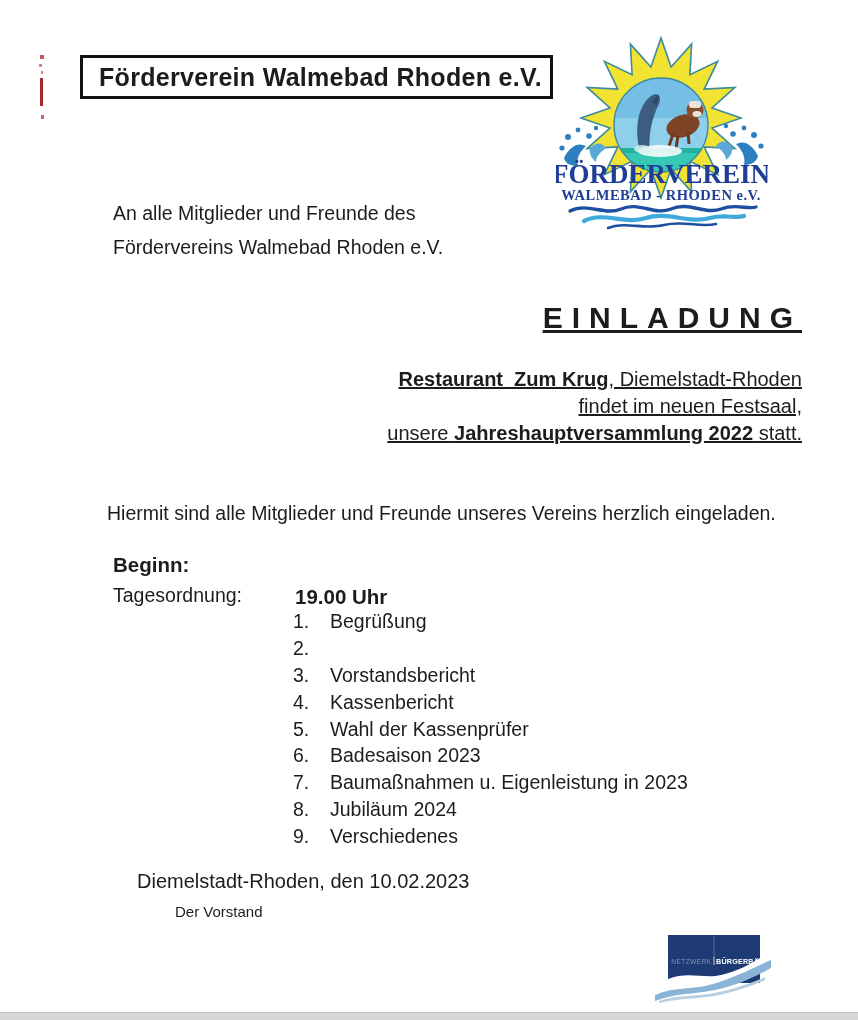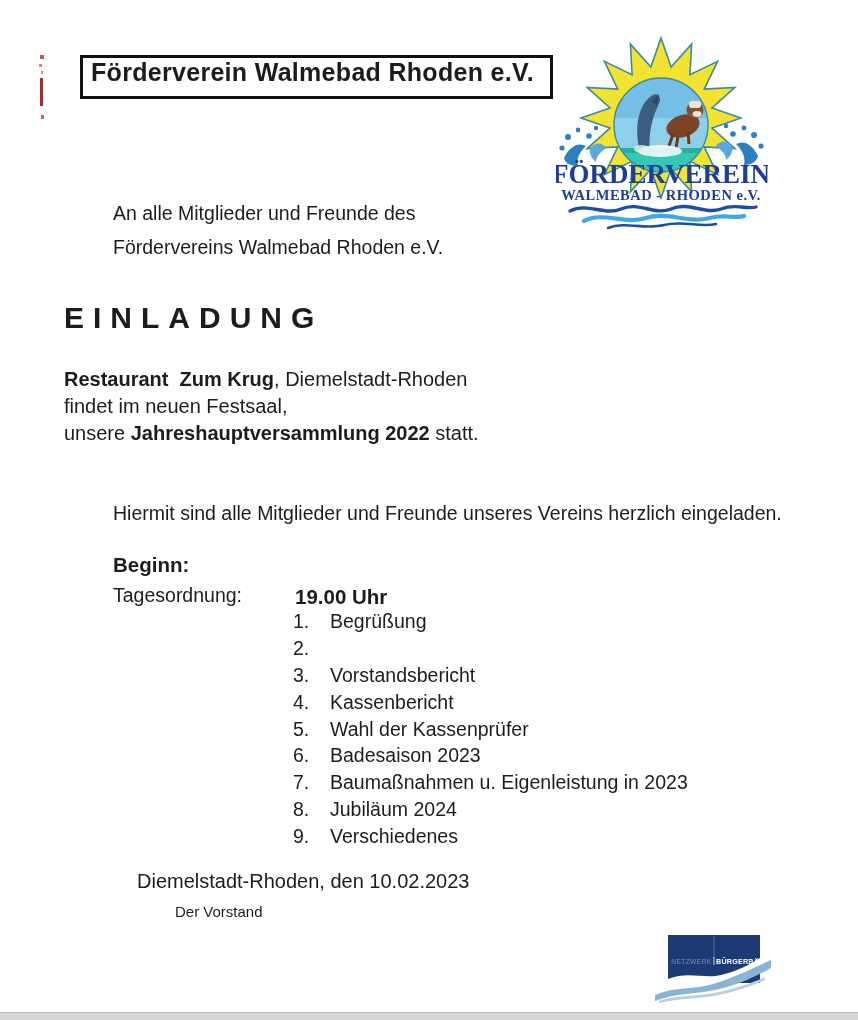--- a/index.html
+++ b/index.html
@@ -13,34 +13,34 @@
   .red-mark { position:absolute; left:38px; top:55px; width:8px; height:66px; }
   .red-mark .dot1 { position:absolute; left:2px; top:0; width:4px; height:4px; background:#b23030; opacity:.8; }
   .red-mark .dot2 { position:absolute; left:1px; top:9px; width:3px; height:3px; background:#c05050; opacity:.7; }
   .red-mark .dot3 { position:absolute; left:3px; top:16px; width:2px; height:3px; background:#b23030; opacity:.6; }
   .red-mark .bar  { position:absolute; left:2px; top:23px; width:3px; height:28px; background:#a82828; }
   .red-mark .dot4 { position:absolute; left:3px; top:60px; width:3px; height:4px; background:#b23030; opacity:.75; }
 
   
   .header-box {
     position:absolute; left:80px; top:55px; width:473px; height:44px;
-    border:3px solid #111; display:flex; padding-left:8px;
+    border:3px solid #111; display:flex; align-items:center; padding-left:16px;
     font-weight:bold; font-size:25px; letter-spacing:.3px; white-space:nowrap;
   }
 
   .club-logo { position:absolute; left:556px; top:30px; width:212px; height:200px; }
 
   .recipient { position:absolute; left:113px; top:196px; font-size:19.5px; line-height:34px; }
 
-  .center-col { position:absolute; left:64px; width:714px; text-align:left; }
+  .center-col { position:absolute; left:88px; width:714px; text-align:right;text-decoration:underline; }
   .title { top:301px; font-size:30px; font-weight:bold; letter-spacing:9px; }
   .event { top:366px; font-size:20px; line-height:27px; }
   .event b { white-space:pre-wrap; }
 
-  .invite-line { position:absolute; left:113px; top:502px; font-size:19.5px; }
+  .invite-line { position:absolute; left:107px; top:502px; font-size:19.5px; }
 
   .begin-label { position:absolute; left:113px; top:553px; font-size:20.5px; font-weight:bold; }
   .begin-time  { position:absolute; left:295px; top:585px; font-size:20.5px; font-weight:bold; }
   .agenda-label { position:absolute; left:113px; top:584px; font-size:19.5px; }
 
   .agenda { position:absolute; left:293px; top:610px; font-size:19.5px; }
   .agenda-row { display:flex; height:26.9px; align-items:flex-start; }
   .agenda-row .num { width:37px; }
 
   .place-date { position:absolute; left:113px; top:870px; font-size:20px;margin-left:24px; }

